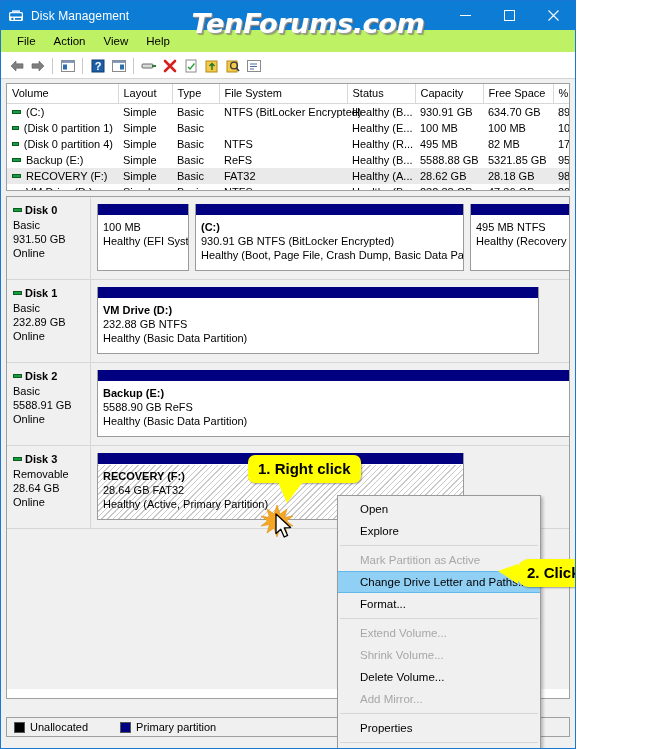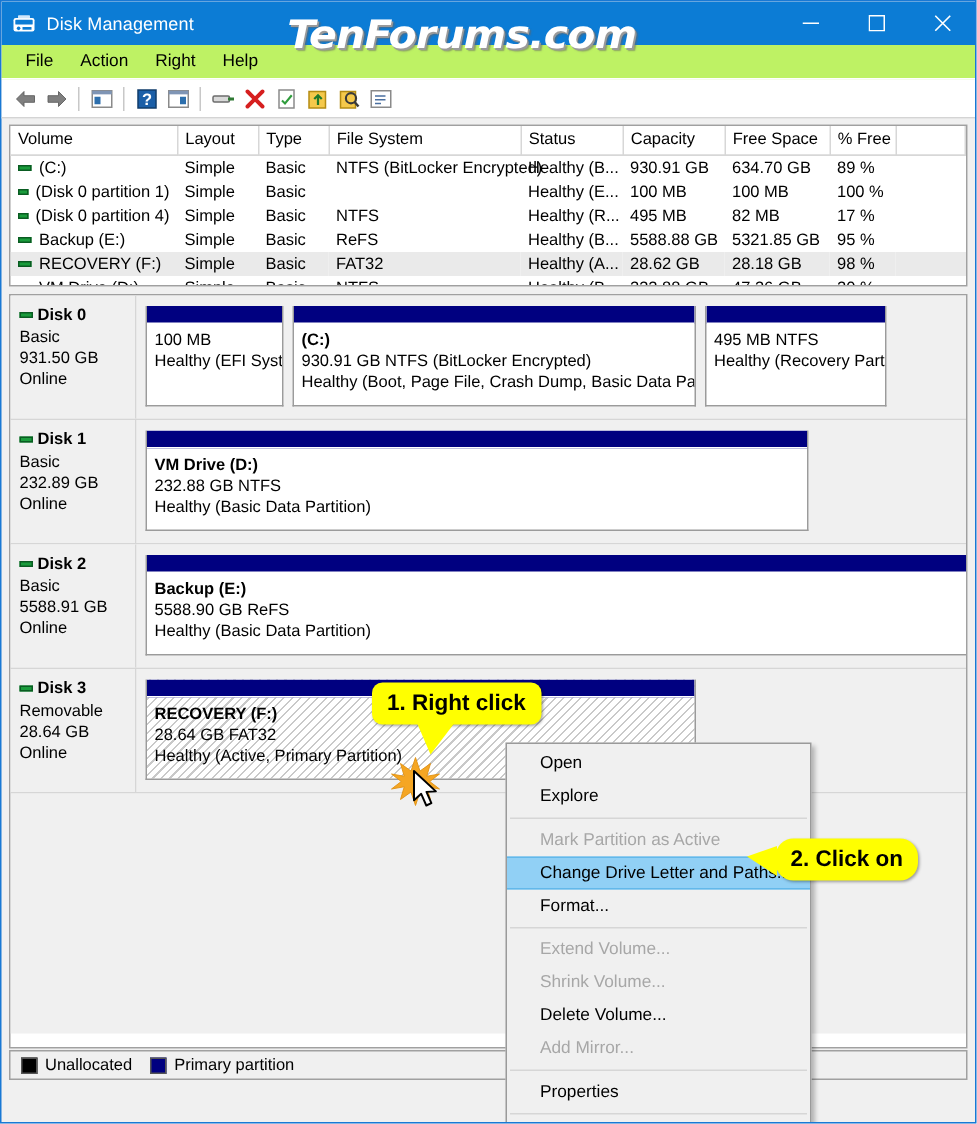--- a/index.html
+++ b/index.html
@@ -9,21 +9,21 @@
   body {
     width: 651px; height: 749px;
     font-family: "Liberation Sans", sans-serif;
     font-size: 11px;
     color: #000000;
     overflow: hidden;
     position: relative;
   }
   .window {
     position: absolute; left:0; top:0;
-    width: 651px; height: 749px;
+    width: 576px; height: 749px;
     background: #f0f0f0;
     border: 1px solid #1978d4;
     box-sizing: border-box;
     overflow: hidden;
   }
 
   
   .titlebar {
     position: relative;
     height: 29px;
@@ -206,30 +206,31 @@
     background-image: repeating-linear-gradient(
       -45deg,
       #ffffff 0px, #ffffff 3px,
       #c9c9c9 3px, #c9c9c9 4px
     );
   }
   .hatched .parttext { background: transparent; }
 
   
   .legendbar {
-    margin: 1px 5px 0 5px;
+    margin: 18px 5px 0 5px;
     background: #f0f0f0;
     border: 1px solid #a0a0a0;
     border-top: 1px solid #a0a0a0;
     height: 20px;
     display: flex;
     align-items: center;
     padding-left: 7px;
     box-sizing: border-box;
     font-size: 11px;
+    gap: 20px;
   }
   .legitem { display:flex; align-items:center; margin-right: 12px; }
   .legsw { width: 11px; height: 11px; margin-right: 5px; border: 1px solid #555; box-sizing:border-box;}
 
   
   .ctxmenu {
     position: absolute;
     left: 336px; top: 494px;
     width: 202px;
     background: #f0f0f0;
@@ -350,21 +351,21 @@
         <svg width="11" height="11" viewBox="0 0 11 11">
             <path d="M0.5 0.5 L10.5 10.5 M10.5 0.5 L0.5 10.5" stroke="#fff" stroke-width="1.1" fill="none"></path>
           </svg>
       </div>
     </div>
   </div>
 
   <div class="menubar">
     <div class="menuitem">File</div>
     <div class="menuitem">Action</div>
-    <div class="menuitem">Right</div>
+    <div class="menuitem">View</div>
     <div class="menuitem">Help</div>
   </div>
 
   <div class="toolbar">
     <div class="tbtn">
       <svg width="16" height="14" viewBox="0 0 16 14">
           <path d="M7 2 L2 7 L7 12 L7 9.2 L14 9.2 L14 4.8 L7 4.8 Z" fill="#7f7f7f" stroke="#5e5e5e" stroke-width="0.6"></path>
         </svg>
     </div>
     <div class="tbtn">

